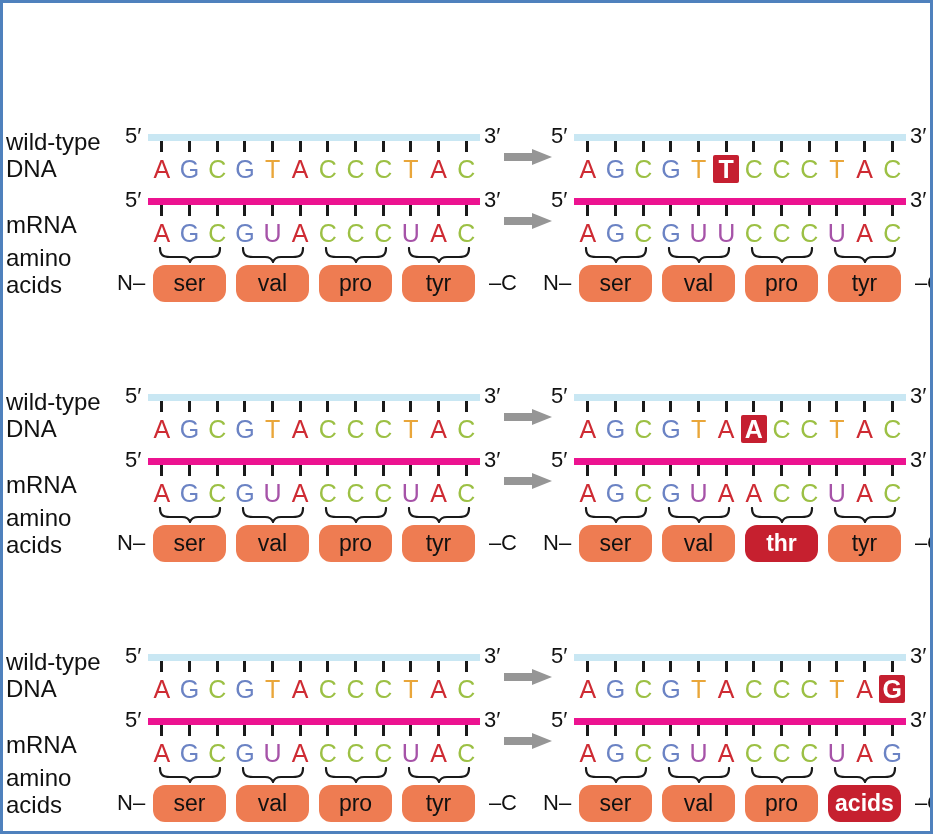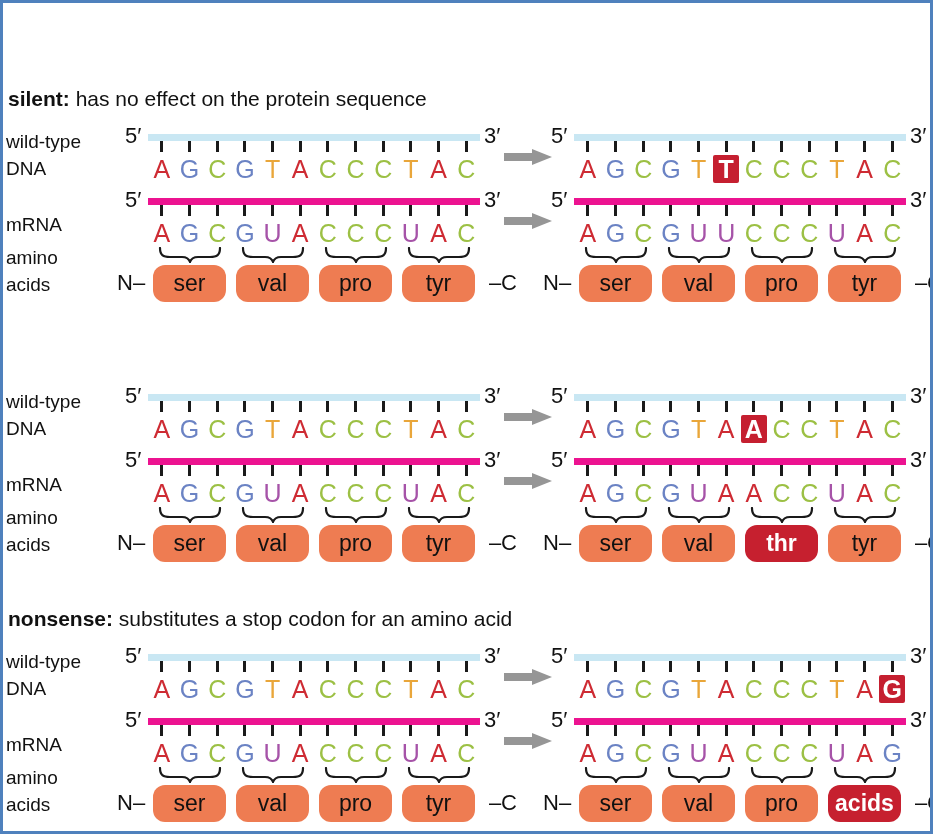--- a/index.html
+++ b/index.html
@@ -11,21 +11,21 @@
   .title-bar{
     position:absolute; left:140px; top:6px; width:750px; height:38px;
     background:#cfc7b2; box-sizing:border-box; padding-left:38px;
     font-size:20px; line-height:38px; white-space:nowrap;
   }
   .title-bar b{font-weight:bold;}
   .mut-section{position:absolute; left:0; width:933px; height:240px;}
   #sec-silent{top:84px;} #sec-missense{top:344px;} #sec-nonsense{top:604px;}
   .sec-heading{position:absolute; left:5px; top:0; margin:0; font-size:21px; font-weight:normal; line-height:24px; white-space:nowrap;}
   .sec-heading b{font-weight:bold;}
-  .rowlabel{position:absolute; left:3px; font-size:19px; line-height:27px;}
+  .rowlabel{position:absolute; left:3px; font-size:24px; line-height:27px;}
   .lbl-dna{top:41px;} .lbl-mrna{top:124px;} .lbl-amino{top:157px;}
   .panel{position:absolute; top:47px; width:382px; height:172px;}
   .panel.left{left:122px;} .panel.right{left:548px;}
   .strand-row{position:absolute; left:0; width:100%; display:flex; align-items:flex-start;}
   .strand-row.dna{top:0;} .strand-row.mrna{top:64px;}
   .prime{flex:0 0 23px; width:23px; font-size:22px; margin-top:-11px; white-space:nowrap;}
   .prime.three{flex:0 0 auto; margin-left:4px;}
   .strand-block{flex:0 0 332px; width:332px;}
   .bar{height:7px; width:100%;}
   .ticks{display:flex; height:12px;}
@@ -46,21 +46,20 @@
   .arrow{position:absolute; left:501px;}
   .arrow-dna{top:61px;} .arrow-mrna{top:125px;}
 </style>
 </head>
 <body>
 
 <div class="frame">
 
 
   <section class="mut-section" id="sec-silent">
-    <h2 class="sec-heading"><b>silent:</b><span> has no effect on the protein sequence</span></h2>
     <div class="rowlabel lbl-dna"><span>wild-type</span><br><span>DNA</span></div>
     <div class="rowlabel lbl-mrna">mRNA</div>
     <div class="rowlabel lbl-amino"><span>amino</span><br><span>acids</span></div>
     <div class="panel left">
         <div class="strand-row dna">
           <span class="prime five">5′</span>
           <div class="strand-block">
             <div class="bar" style="background: rgb(201, 231, 243);"></div>
             <div class="ticks">
               <div class="tick-cell">
@@ -703,21 +702,20 @@
           </div>
           <div class="amino-cell">
             <div class="amino-box" style="background: rgb(238, 124, 82); color: rgb(17, 17, 17);">tyr</div>
           </div>
           <span class="term term-c">–C</span>
         </div>
       </div>
   </section>
 
   <section class="mut-section" id="sec-nonsense">
-    <h2 class="sec-heading"><b>nonsense:</b><span> substitutes a stop codon for an amino acid</span></h2>
     <div class="rowlabel lbl-dna"><span>wild-type</span><br><span>DNA</span></div>
     <div class="rowlabel lbl-mrna">mRNA</div>
     <div class="rowlabel lbl-amino"><span>amino</span><br><span>acids</span></div>
     <div class="panel left">
         <div class="strand-row dna">
           <span class="prime five">5′</span>
           <div class="strand-block">
             <div class="bar" style="background: rgb(201, 231, 243);"></div>
             <div class="ticks">
               <div class="tick-cell">

